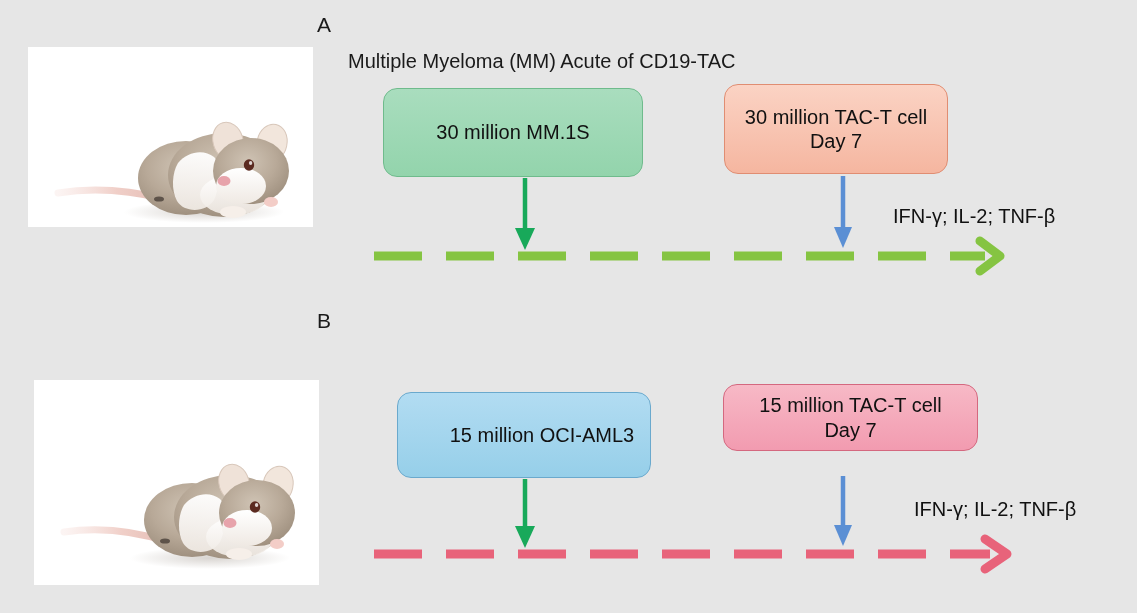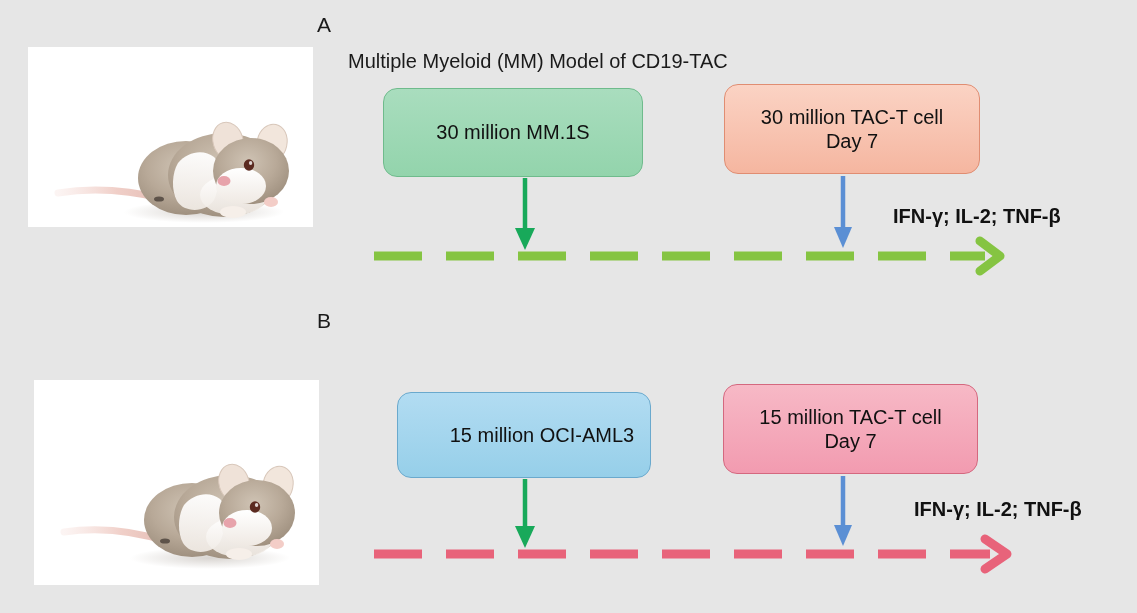--- a/index.html
+++ b/index.html
@@ -72,21 +72,20 @@
     border: 1.4px solid #d4687f;
   }
 
   
   .cytokine {
     position: absolute;
     font-size: 20px;
     color: #111111;
     white-space: nowrap;
     line-height: 1;
-    font-weight: bold;
   }
 
   
   .vec {
     position: absolute;
     left: 0;
     top: 0;
     width: 1137px;
     height: 613px;
     pointer-events: none;
@@ -145,27 +144,27 @@
 
       <ellipse cx="131" cy="152" rx="5" ry="2.6" fill="#4a4038" opacity="0.8"></ellipse>
 
       <ellipse cx="205" cy="165" rx="13" ry="6" fill="#f6efe9"></ellipse>
       <ellipse cx="243" cy="155" rx="7" ry="5" fill="#f3cdc7"></ellipse>
     </svg>
   </div>
 
   <div class="panel-letter" style="left:317px; top:14px;">A</div>
 
-  <div class="panel-title" style="left:348px; top:51px;">Multiple Myeloid (MM) Model of CD19-TAC</div>
+  <div class="panel-title" style="left:348px; top:51px;">Multiple Myeloma (MM) Acute of CD19-TAC</div>
 
   <div class="box green" style="left:383px; top:88px; width:260px; height:89px;text-align:center;">
     <span>30 million MM.1S</span>
   </div>
 
-  <div class="box salmon" style="left:724px; top:84px; width:256px; height:90px; flex-direction:column;">
+  <div class="box salmon" style="left:724px; top:84px; width:224px; height:90px; flex-direction:column;">
     <span>30 million TAC-T cell</span>
     <span>Day 7</span>
   </div>
 
   <div class="cytokine" style="left:893px; top:206px;">IFN-γ; IL-2; TNF-β</div>
 
   <div class="mouse-photo" style="left:34px; top:380px; width:285px; height:205px;">
     <svg width="285" height="205" viewBox="0 0 285 205">
       <defs>
         <radialGradient id="bodyB" cx="46%" cy="36%" r="68%">
@@ -207,21 +206,21 @@
     </svg>
   </div>
 
   <div class="panel-letter" style="left:317px; top:310px;">B</div>
 
 
   <div class="box blue" style="left:397px; top:392px; width:254px; height:86px;">
     <span>15 million OCI-AML3</span>
   </div>
 
-  <div class="box pink" style="left:723px; top:384px; width:255px; height:90px; flex-direction:column;">
+  <div class="box pink" style="left:723px; top:384px; width:255px; height:67px; flex-direction:column;">
     <span>15 million TAC-T cell</span>
     <span>Day 7</span>
   </div>
 
   <div class="cytokine" style="left:914px; top:499px;">IFN-γ; IL-2; TNF-β</div>
 
   <svg class="vec" viewBox="0 0 1137 613">
 
     <g>
       <line x1="525" y1="178" x2="525" y2="237" stroke="#18A95A" stroke-width="4.5"></line>

